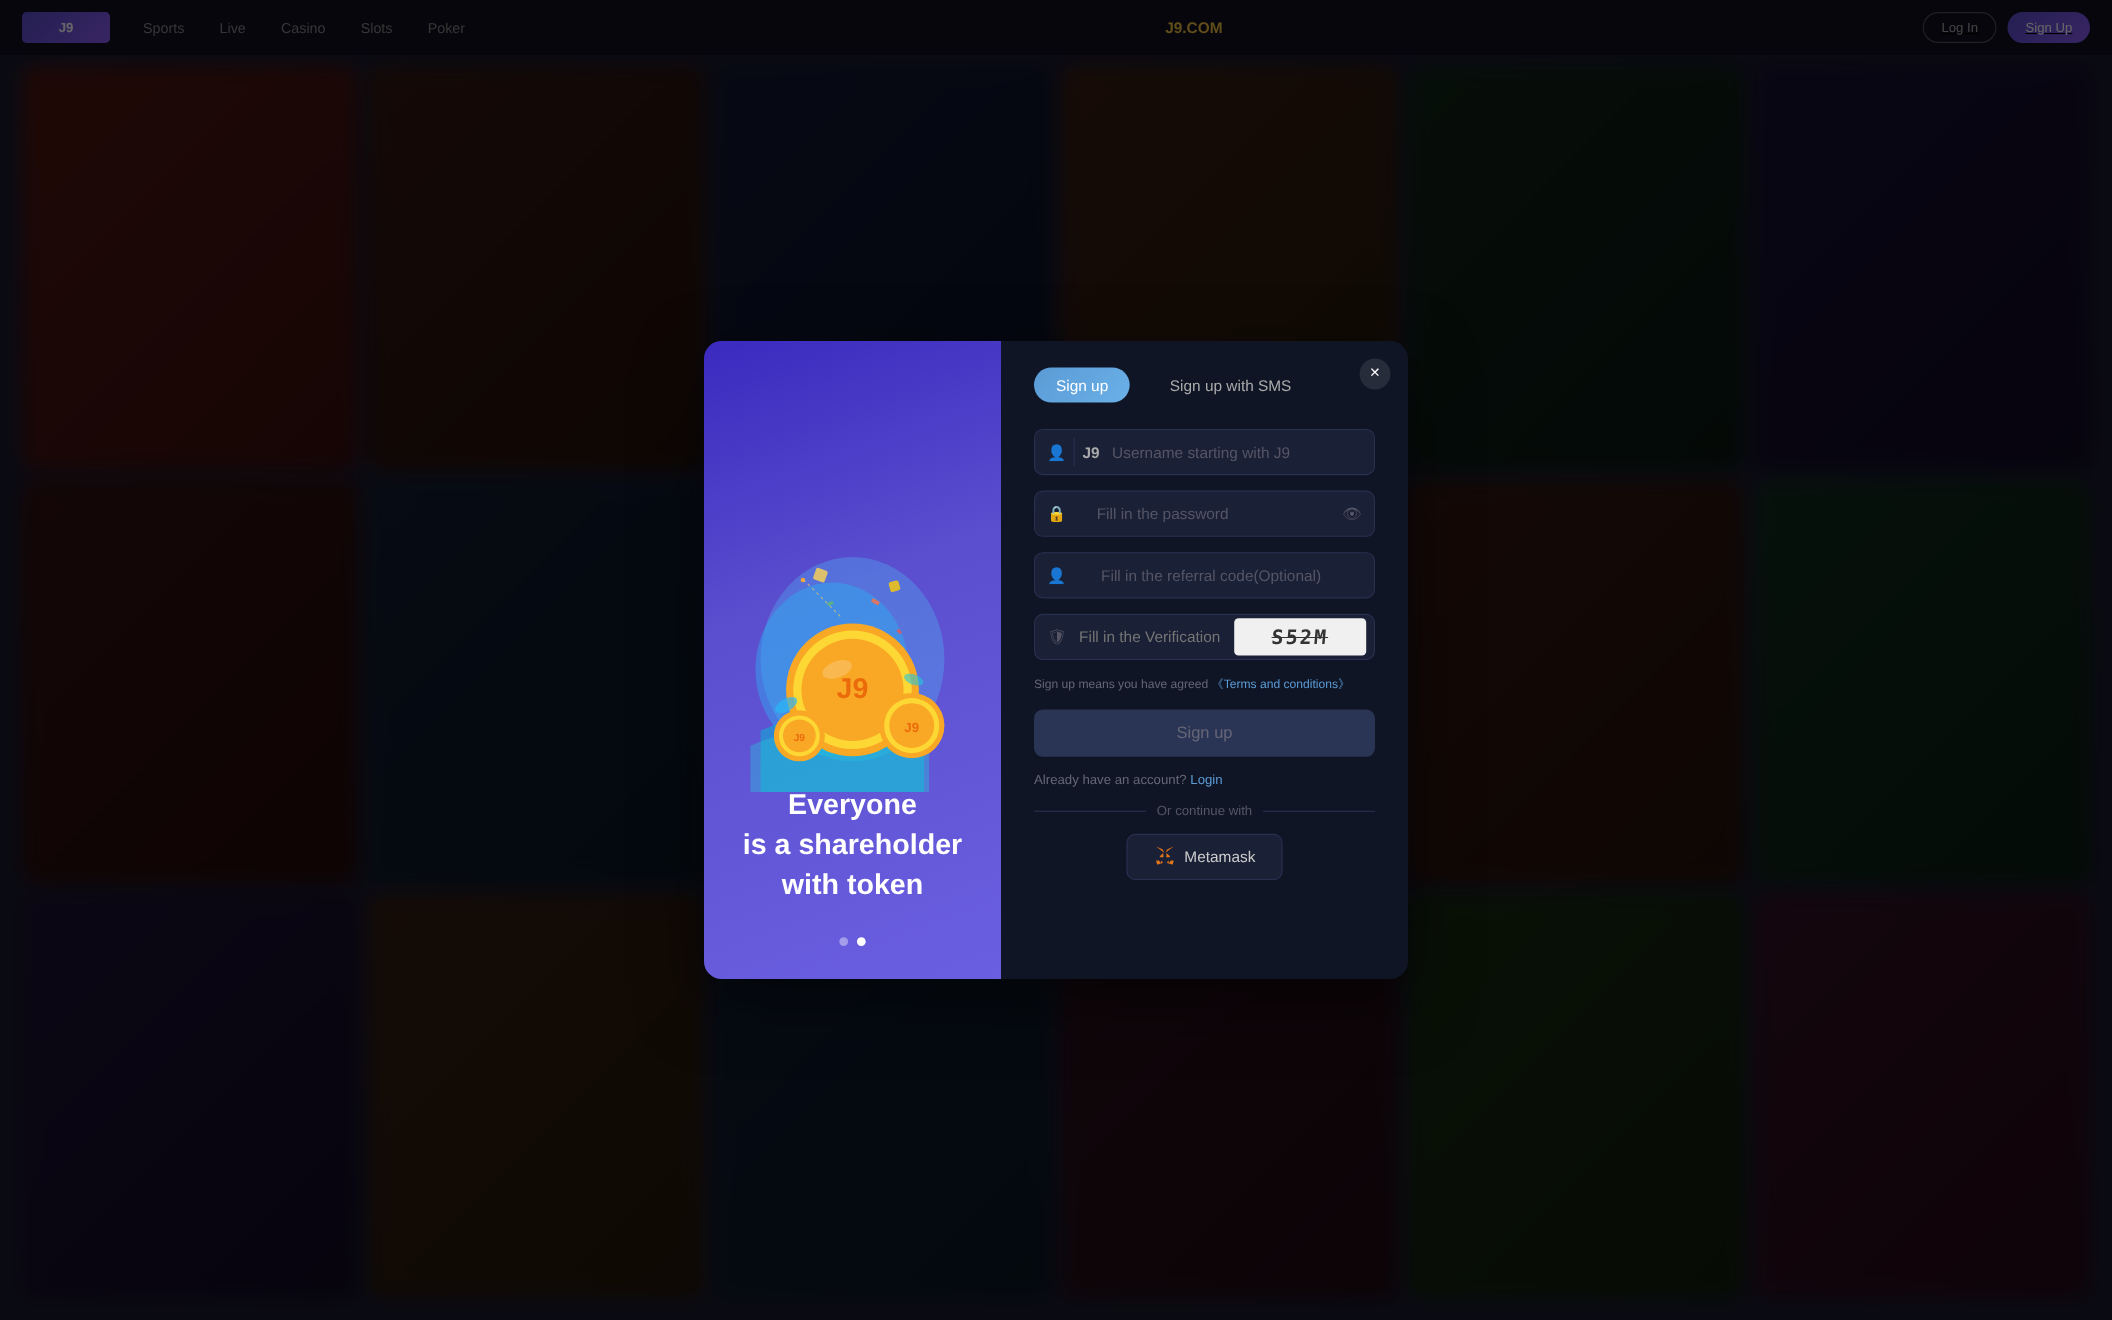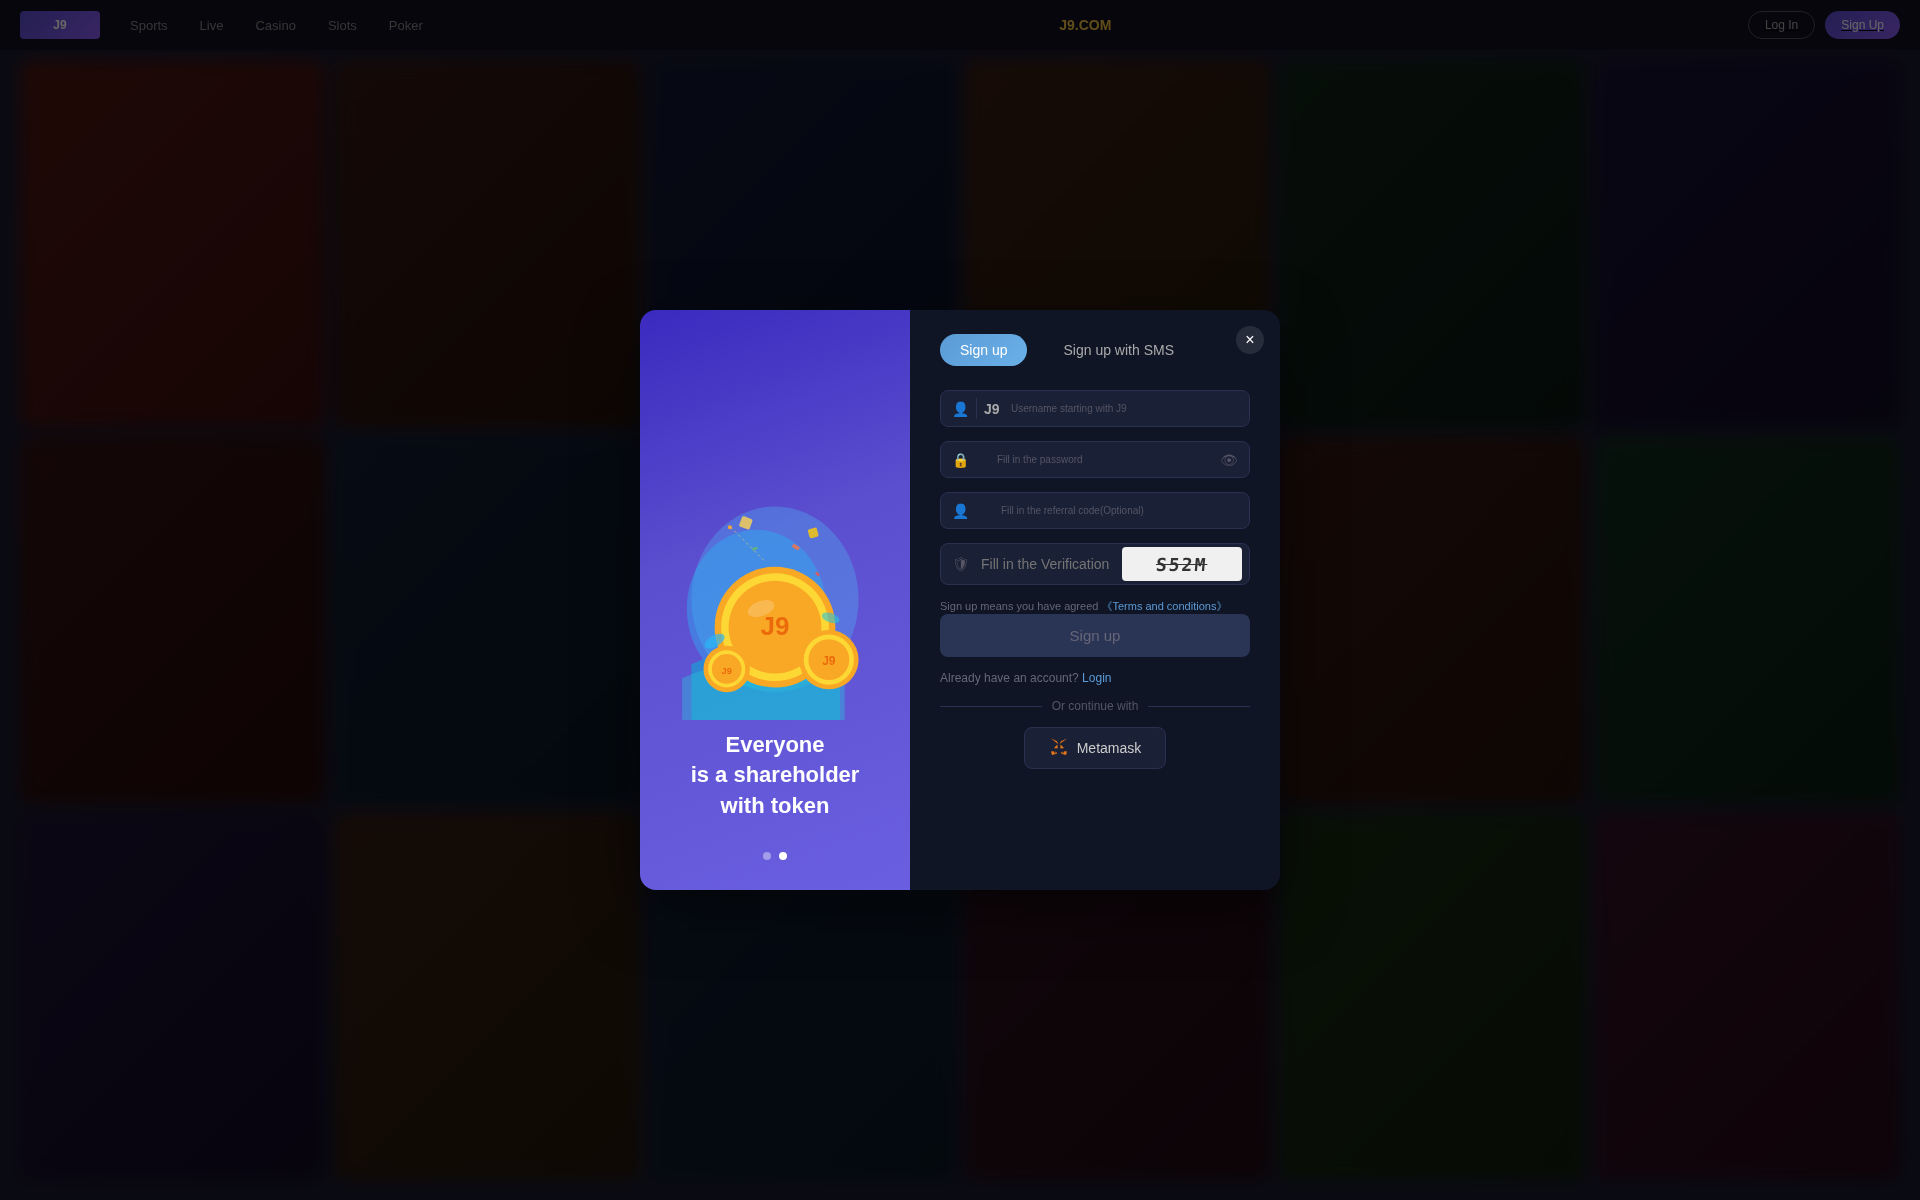--- a/index.html
+++ b/index.html
@@ -165,21 +165,21 @@
       flex-direction: column;
       align-items: center;
       justify-content: flex-end;
       padding: 30px 20px 30px;
       position: relative;
       flex-shrink: 0;
     }
 
     .modal-left-text {
       color: white;
-      font-size: 22px;
+      font-size: 26px;
       font-weight: bold;
       text-align: center;
       line-height: 1.4;
       margin-bottom: 20px;
       z-index: 2;
     }
 
     
     .illustration {
       position: absolute;
@@ -280,21 +280,21 @@
       margin-bottom: 14px;
     }
 
     .input-field {
       width: 100%;
       background: #1a2035;
       border: 1px solid #2a3050;
       border-radius: 8px;
       padding: 12px 40px 12px 40px;
       color: #ccc;
-      font-size: 10px;
+      font-size: 14px;
       outline: none;
     }
 
     .input-field::placeholder {
       color: #556;
     }
 
     .input-icon-left {
       position: absolute;
       left: 12px;
@@ -376,21 +376,21 @@
       color: #333;
       letter-spacing: 2px;
       text-decoration: line-through;
       transform: skewX(-5deg);
     }
 
     
     .terms-text {
       font-size: 11px;
       color: #667;
-      margin-bottom: 0;
+      margin-bottom: 16px;
     }
 
     .terms-link {
       color: #5b9bd5;
       cursor: pointer;
     }
 
     
     .signup-btn {
       width: 100%;

